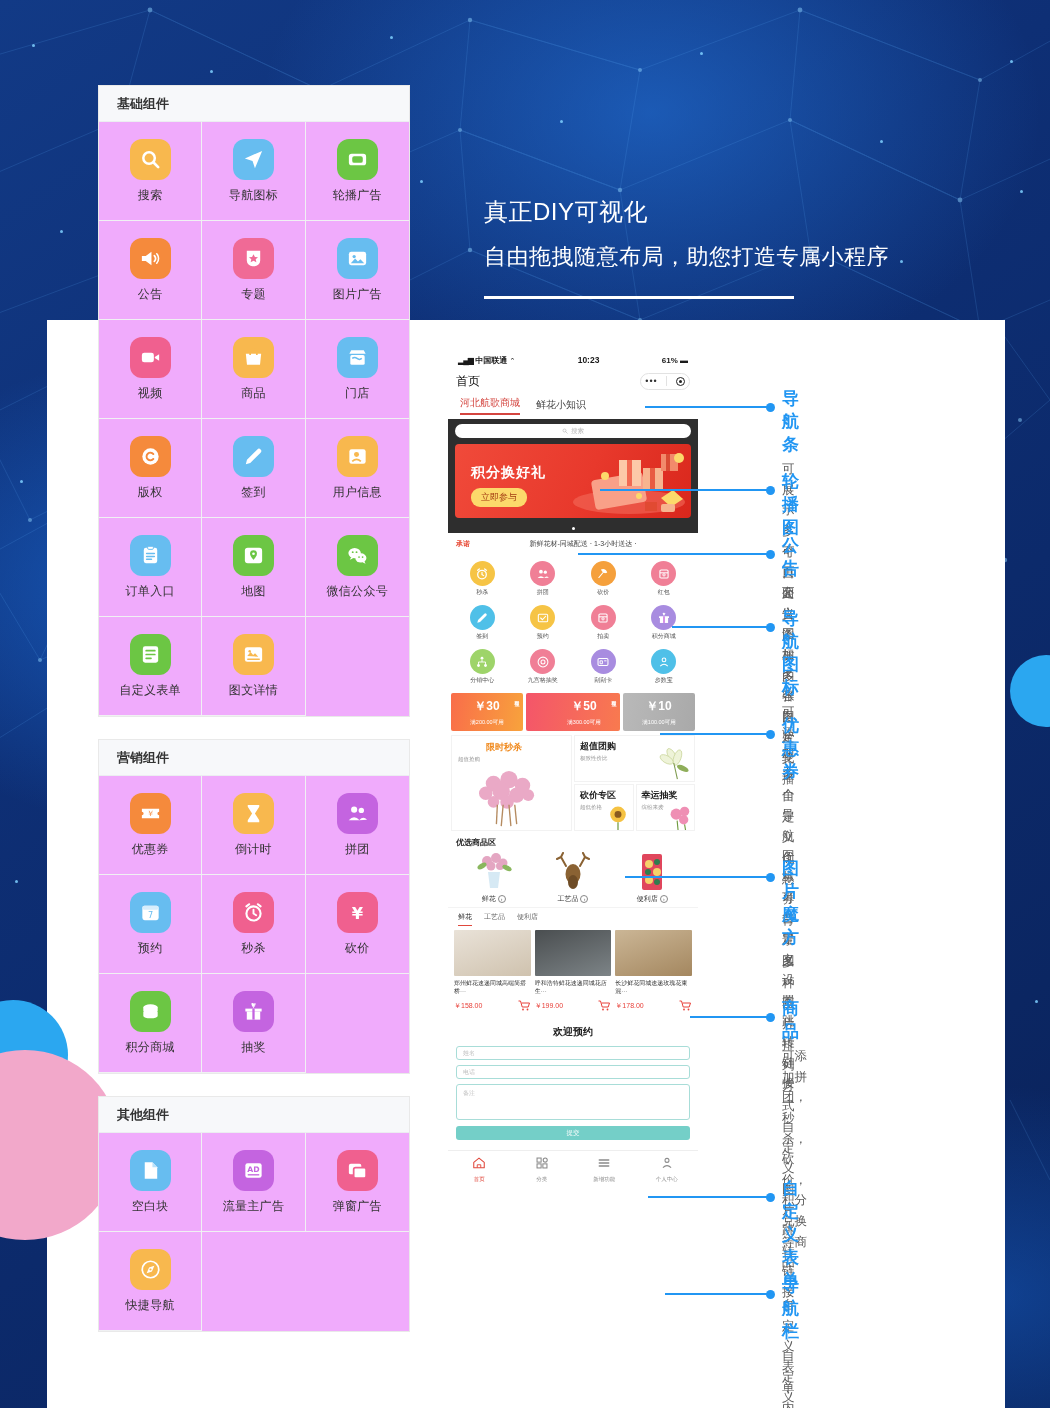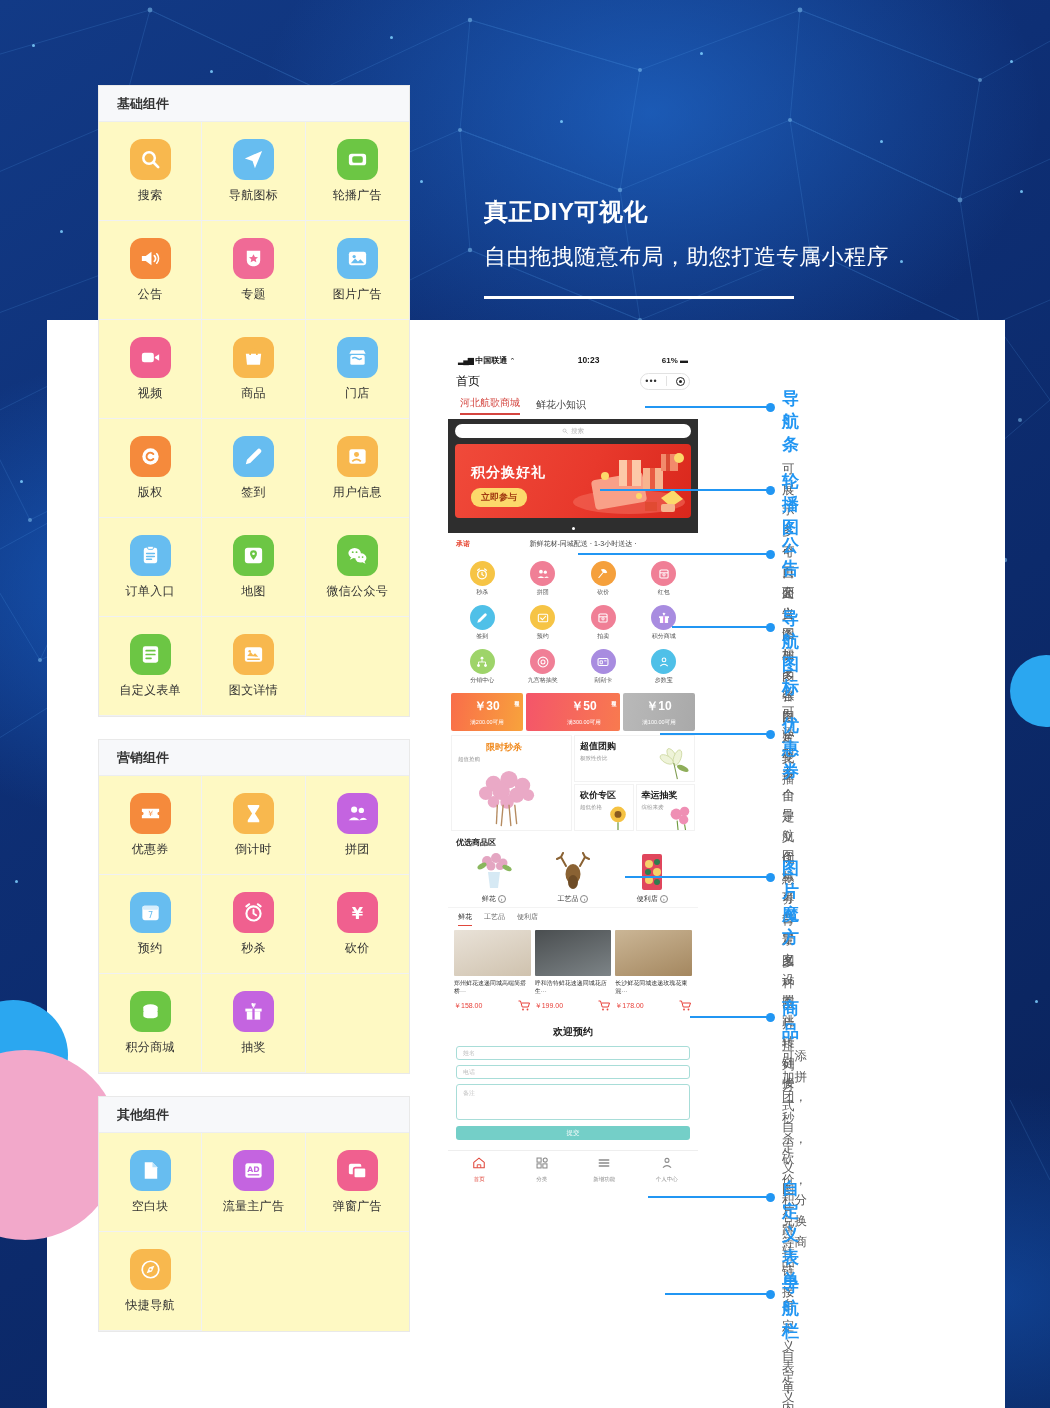--- a/index.html
+++ b/index.html
@@ -31,21 +31,21 @@
   }
 
   
   .circ { position:absolute; border-radius:50%; }
   .circ-blue-left  { left:-42px; top:1000px;  width:110px; height:110px; background:#2ba7f0; }
   .circ-pink-left  { left:-70px; top:1050px;  width:190px; height:190px; background:#f2a8ca; }
   .circ-blue-right { left:1010px; top:655px;  width:72px;  height:72px;  background:#2ba7f0; }
 
   
   .panels { position:absolute; left:98px; top:85px; width:312px; }
-  .panel { background:#fef9c3; border:1px solid #e9e9e9; margin-bottom:22px; }
+  .panel { background:#f0abfc; border:1px solid #e9e9e9; margin-bottom:22px; }
   .panel-head {
     height:36px; line-height:36px; padding-left:18px;
     font-size:13px; font-weight:bold; color:#333;
     background:#f7f8fa; border-bottom:1px solid #eceef1;
   }
   .grid { display:flex; flex-wrap:wrap; }
   .cell {
     width:103.3px; height:99px;
     border-right:1px solid #f0f1f3; border-bottom:1px solid #f0f1f3;
     display:flex; flex-direction:column; align-items:center; justify-content:center;
@@ -56,21 +56,21 @@
   .cell-label { font-size:12px; color:#333; letter-spacing:.3px; }
   .ico {
     width:41px; height:41px; border-radius:12px;
     display:flex; align-items:center; justify-content:center;
     color:#fff;
   }
   .ico svg { width:23px; height:23px; display:block; }
 
   
   .headline { position:absolute; left:484px; top:196px; }
-  .hl1 { font-size:24px; font-weight:bold; color:#fff; letter-spacing:.5px; }
+  .hl1 { font-size:24px; font-weight:normal; color:#fff; letter-spacing:.5px; }
   .hl2 { font-size:22px; color:#fff; margin-top:14px; letter-spacing:.5px; }
   .hl-rule { width:310px; height:3px; background:#fff; margin-top:24px; }
 
   
   .phone { position:absolute; left:448px; top:352px; width:250px; background:#fff; }
   .status {
     height:16px; display:flex; align-items:center; justify-content:space-between;
     padding:0 10px; font-size:8px; color:#1a1a1a; font-weight:bold;
   }
   .status .mid { font-size:8.5px; }
@@ -96,21 +96,21 @@
     display:flex; align-items:center; justify-content:center; gap:3px;
     font-size:6.5px; color:#b6b6b6;
   }
   .banner {
     margin:0 7px 4px; height:74px; border-radius:4px; position:relative; overflow:hidden;
     background:linear-gradient(115deg,#f04a3a 0%,#e8392c 55%,#d9271c 100%);
   }
   .banner .bt { position:absolute; left:16px; top:20px; color:#fff; font-size:14px; font-weight:bold; letter-spacing:1px;}
   .banner .bb {
     position:absolute; left:16px; top:44px; background:#fcd96b; color:#a23b12;
-    font-size:9px; padding:3px 10px; border-radius:9px; font-weight:bold;
+    font-size:9px; padding:3px 10px; border-radius:9px; font-weight:normal;
   }
   .banner .gift { position:absolute; right:4px; bottom:2px; width:130px; height:70px; }
   .dots-ind { height:9px; background:#2e2e2e; display:flex; align-items:center; justify-content:center; }
   .dots-ind i { width:3px; height:3px; border-radius:50%; background:#fff; }
 
   .notice { display:flex; align-items:center; gap:6px; padding:6px 8px; font-size:7px; color:#444; }
   .notice .nb { color:#e8513e; font-weight:bold; font-size:7px; }
 
   .navgrid { display:flex; flex-wrap:wrap; padding:2px 4px 4px; }
   .navgrid .ni { width:25%; display:flex; flex-direction:column; align-items:center; gap:2px; padding:4px 0; }

